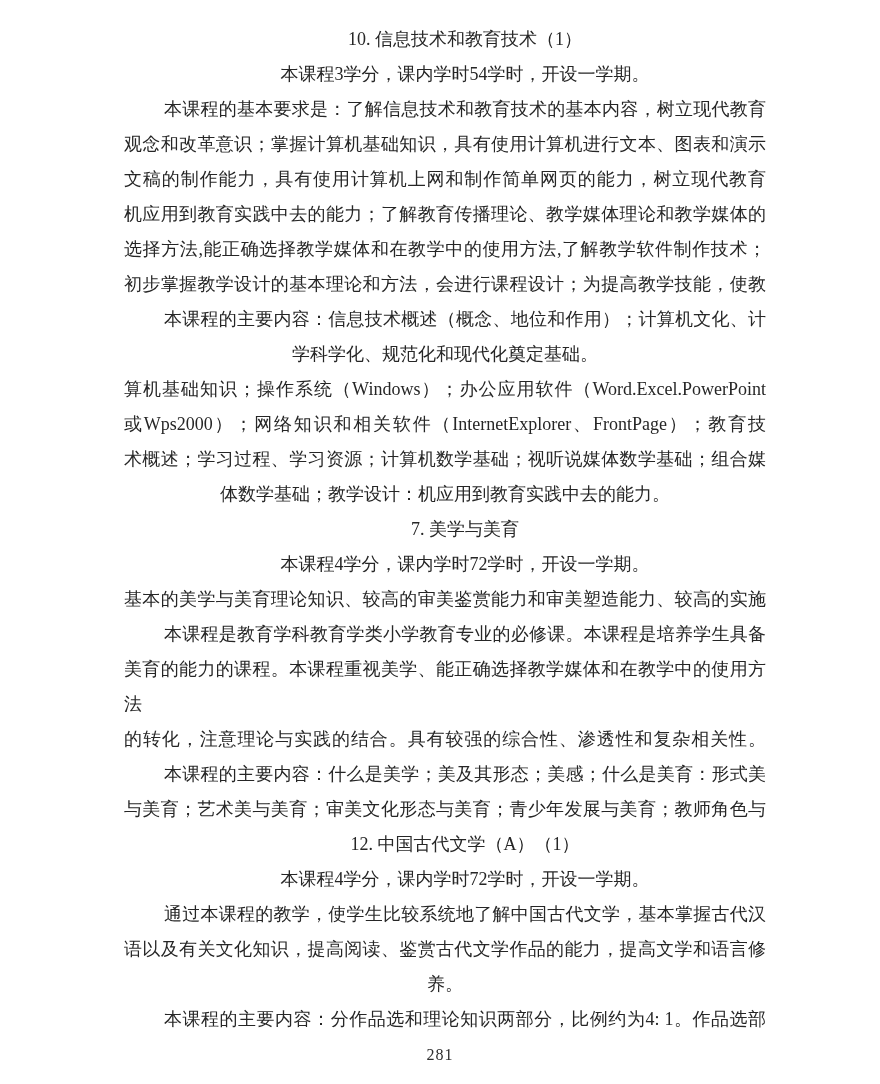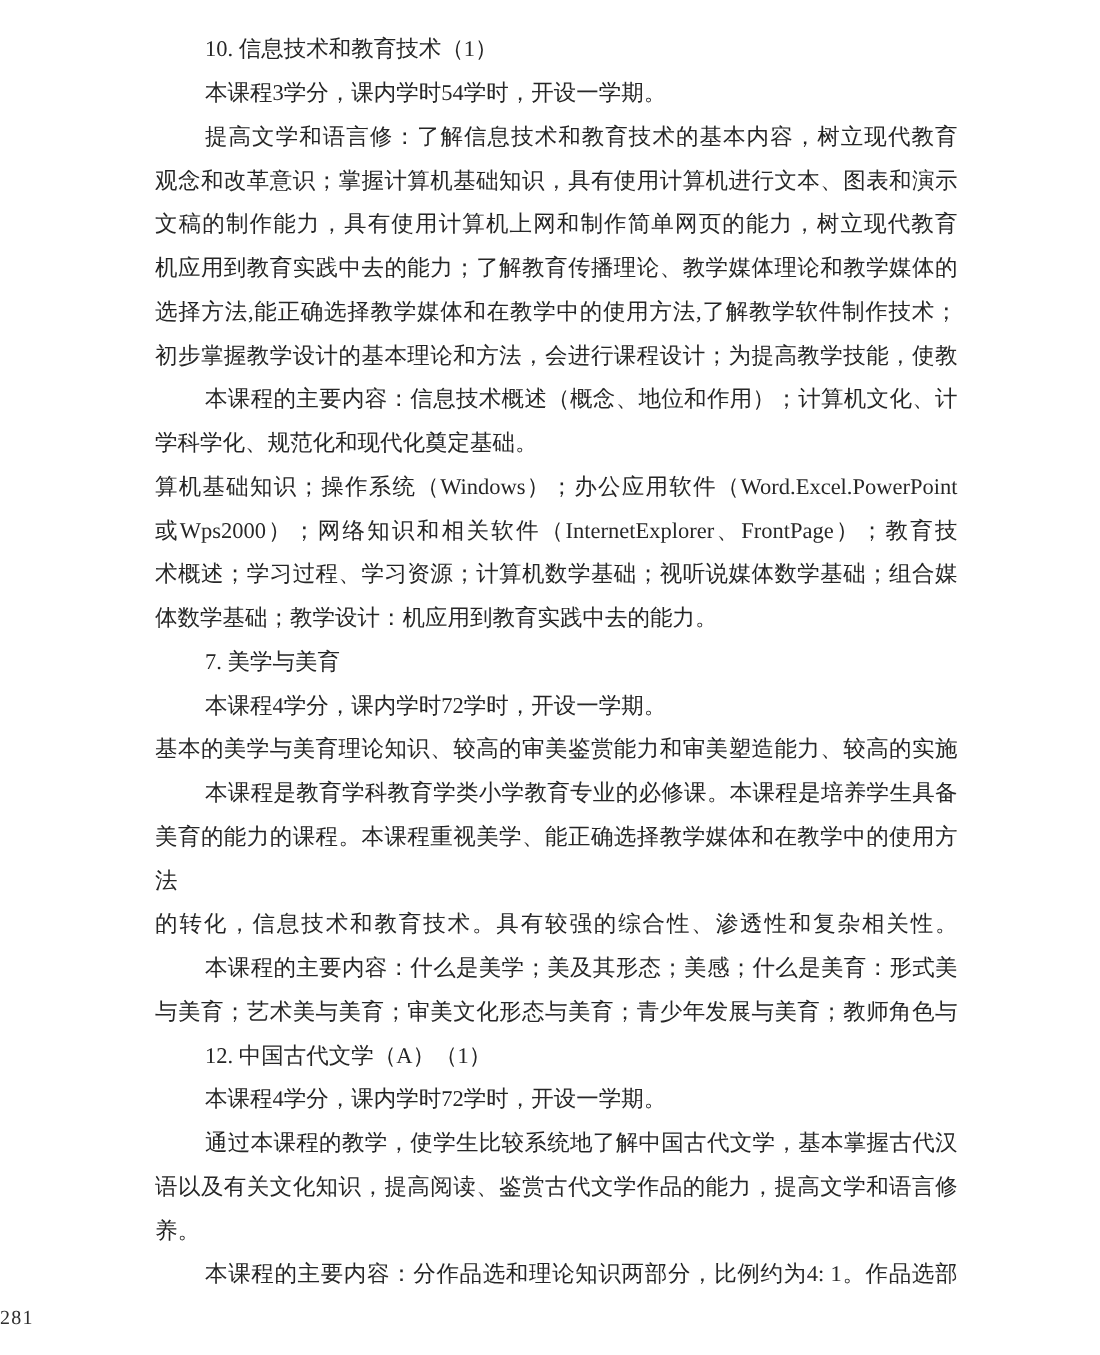--- a/index.html
+++ b/index.html
@@ -24,64 +24,65 @@
     left: 124px;
     top: 22px;
     width: 642px;
   }
   .line {
     font-size: 18px;
     line-height: 35px;
     color: #262626;
     white-space: normal;
     font-weight: 400;
+    text-align: center;
   }
   .line.indent {
     text-indent: 40px;
   }
   .line.fill {
     text-align: justify;
     text-align-last: justify;
   }
   .pageno {
     position: absolute;
     left: 0;
     right: 0;
     bottom: 20px;
-    text-align: left;
+    text-align: center;
     font-size: 16px;
     color: #2e2e2e;
     letter-spacing: 1px;
   }
 </style>
 </head>
 <body>
 
 <div class="page">
   <div class="doc-body" id="doc-body">
       <div class="line indent">10. 信息技术和教育技术（1）</div>
       <div class="line indent">本课程3学分，课内学时54学时，开设一学期。</div>
-      <div class="line indent fill">提高文学和语言修：了解信息技术和教育技术的基本内容，树立现代教育</div>
+      <div class="line indent fill">本课程的基本要求是：了解信息技术和教育技术的基本内容，树立现代教育</div>
       <div class="line fill">观念和改革意识；掌握计算机基础知识，具有使用计算机进行文本、图表和演示</div>
       <div class="line fill">文稿的制作能力，具有使用计算机上网和制作简单网页的能力，树立现代教育</div>
       <div class="line fill">机应用到教育实践中去的能力；了解教育传播理论、教学媒体理论和教学媒体的</div>
       <div class="line fill">选择方法,能正确选择教学媒体和在教学中的使用方法,了解教学软件制作技术；</div>
       <div class="line fill">初步掌握教学设计的基本理论和方法，会进行课程设计；为提高教学技能，使教</div>
       <div class="line indent fill">本课程的主要内容：信息技术概述（概念、地位和作用）；计算机文化、计</div>
       <div class="line">学科学化、规范化和现代化奠定基础。</div>
       <div class="line fill">算机基础知识；操作系统（Windows）；办公应用软件（Word.Excel.PowerPoint</div>
       <div class="line fill">或Wps2000）；网络知识和相关软件（InternetExplorer、FrontPage）；教育技</div>
       <div class="line fill">术概述；学习过程、学习资源；计算机数学基础；视听说媒体数学基础；组合媒</div>
       <div class="line">体数学基础；教学设计：机应用到教育实践中去的能力。</div>
       <div class="line indent">7. 美学与美育</div>
       <div class="line indent">本课程4学分，课内学时72学时，开设一学期。</div>
       <div class="line fill">基本的美学与美育理论知识、较高的审美鉴赏能力和审美塑造能力、较高的实施</div>
       <div class="line indent fill">本课程是教育学科教育学类小学教育专业的必修课。本课程是培养学生具备</div>
       <div class="line fill">美育的能力的课程。本课程重视美学、能正确选择教学媒体和在教学中的使用方法</div>
-      <div class="line fill">的转化，信息技术和教育技术。具有较强的综合性、渗透性和复杂相关性。</div>
+      <div class="line fill">的转化，注意理论与实践的结合。具有较强的综合性、渗透性和复杂相关性。</div>
       <div class="line indent fill">本课程的主要内容：什么是美学；美及其形态；美感；什么是美育：形式美</div>
       <div class="line fill">与美育；艺术美与美育；审美文化形态与美育；青少年发展与美育；教师角色与</div>
       <div class="line indent">12. 中国古代文学（A）（1）</div>
       <div class="line indent">本课程4学分，课内学时72学时，开设一学期。</div>
       <div class="line indent fill">通过本课程的教学，使学生比较系统地了解中国古代文学，基本掌握古代汉</div>
       <div class="line fill">语以及有关文化知识，提高阅读、鉴赏古代文学作品的能力，提高文学和语言修</div>
       <div class="line">养。</div>
       <div class="line indent fill">本课程的主要内容：分作品选和理论知识两部分，比例约为4: 1。作品选部</div>
     </div>
   <div class="pageno">281</div>

